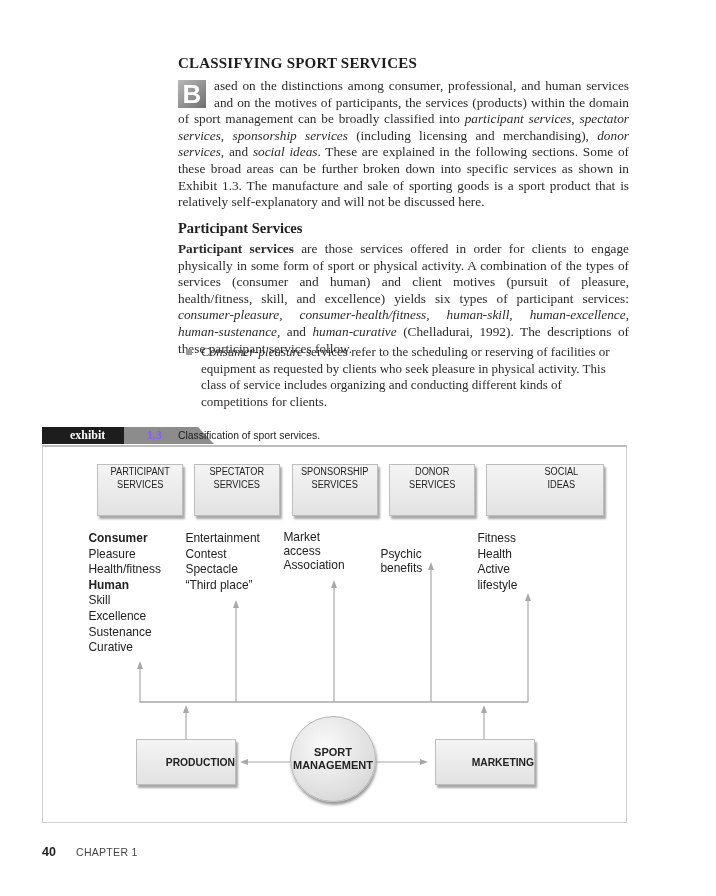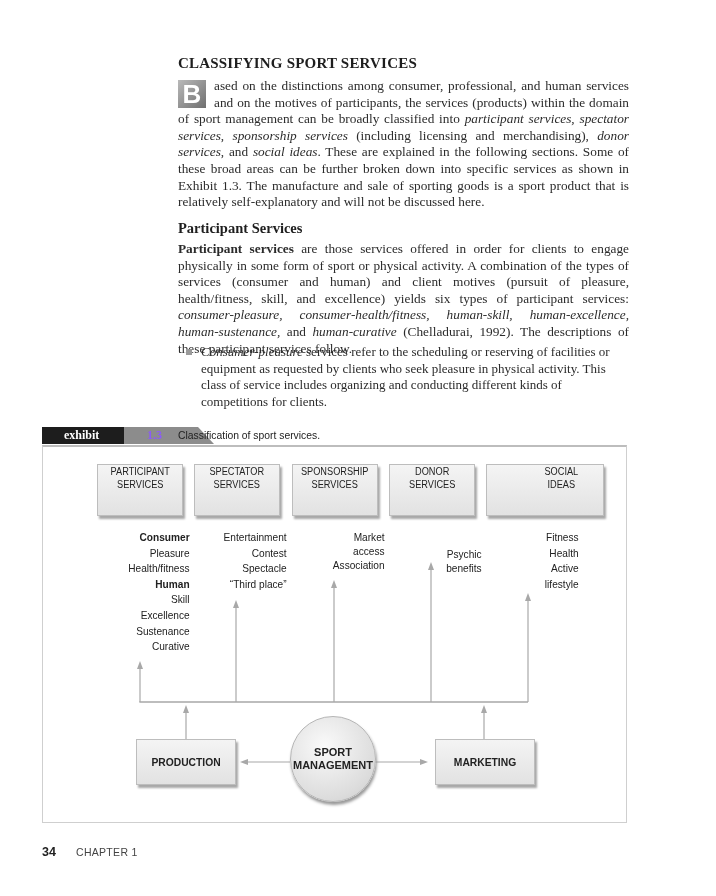--- a/index.html
+++ b/index.html
@@ -11,34 +11,34 @@
   #intro { position: absolute; left: 178px; top: 78px; width: 451px; font-size: 13.3px; line-height: 16.6px; text-align: justify; }
   #dropcap { float: left; width: 28px; height: 28px; margin: 2px 8px 0 0; background: linear-gradient(135deg, #b9b9b9, #6f6f6f); color: #fff; font-weight: bold; font-size: 26px; line-height: 28px; text-align: center; font-family: "Liberation Sans", sans-serif; }
   #sub-heading { position: absolute; left: 178px; top: 220px; font-size: 14.5px; font-weight: bold; color: #1e1e1e; }
   #para2 { position: absolute; left: 178px; top: 241px; width: 451px; font-size: 13.3px; line-height: 16.6px; text-align: justify; }
   #bullet { position: absolute; left: 186px; top: 344px; width: 443px; font-size: 13px; line-height: 16.6px; }
   #bullet .sq { position: absolute; left: 0; top: 5px; width: 6px; height: 6px; background: #9a9a9a; }
   #bullet .txt { margin-left: 15px; display: block; }
 
   
   #exhibit-tab { position: absolute; left: 42px; top: 427px; height: 17px; }
-  #exhibit-word { position: absolute; left: 0; top: 0; width: 82px; height: 17px; background: #1d1d1d; color: #fff; font-size: 12px; font-weight: bold; line-height: 17px; padding-left: 22px; box-sizing: border-box; }
+  #exhibit-word { position: absolute; left: 0; top: 0; width: 82px; height: 17px; background: #1d1d1d; color: #fff; font-size: 12px; font-weight: bold; line-height: 17px; padding-left: 28px; box-sizing: border-box; }
   #exhibit-num-shape { position: absolute; left: 74px; top: 0; width: 100px; height: 17px; }
   #exhibit-num { position: absolute; left: 105px; top: 0; font-size: 12px; font-weight: bold; line-height: 17px; color: #8b5cf6; }
   #exhibit-caption { position: absolute; left: 178px; top: 429px; font-size: 11.5px; color: #222; font-family: "Liberation Sans", sans-serif; transform: scaleX(0.9); transform-origin: left; }
   #exhibit-frame { position: absolute; left: 42px; top: 445px; width: 585px; height: 378px; border: 1px solid #cfcfcf; border-top: 2px solid #bdbdbd; box-sizing: border-box; }
 
   .svc-box { position: absolute; top: 464px; width: 84px; height: 50px; background: linear-gradient(#f4f4f4, #e2e2e2); border: 1px solid #bdbdbd; box-shadow: 2px 3px 2px #a8a8a8; display: flex; align-items: flex-start; justify-content: center; text-align: center; font-family: "Liberation Sans", sans-serif; font-size: 10px; line-height: 13px; color: #222; }
   .svc-box span { transform: scaleX(0.92); display: inline-block; }
-  .svc-list { position: absolute; top: 530px; width: 110px; text-align: right; font-family: "Liberation Sans", sans-serif; font-size: 11px; line-height: 15.6px; color: #222; }
+  .svc-list { position: absolute; top: 530px; width: 110px; text-align: left; font-family: "Liberation Sans", sans-serif; font-size: 13px; line-height: 15.6px; color: #222; }
   .svc-list .it { display: block; transform: scaleX(0.92); }
   .svc-list .bold { font-weight: bold; }
   .svc-list.tight .it { line-height: 14px; }
 
-  .bottom-box { position: absolute; top: 739px; height: 44px; background: linear-gradient(#f4f4f4, #e2e2e2); border: 1px solid #bdbdbd; box-shadow: 2px 3px 2px #a8a8a8; display: flex; align-items: center; justify-content: center; font-family: "Liberation Sans", sans-serif; font-size: 10.3px; font-weight: bold; color: #222; }
+  .bottom-box { position: absolute; top: 739px; height: 44px; background: linear-gradient(#f4f4f4, #e2e2e2); border: 1px solid #bdbdbd; box-shadow: 2px 3px 2px #a8a8a8; display: flex; align-items: center; justify-content: flex-end; font-family: "Liberation Sans", sans-serif; font-size: 10.3px; font-weight: bold; color: #222; }
   #sm-circle { position: absolute; left: 290px; top: 716px; width: 84px; height: 84px; border-radius: 50%; background: radial-gradient(circle at 40% 35%, #fafafa, #dcdcdc 70%, #c8c8c8); border: 1px solid #b5b5b5; box-shadow: 1px 3px 3px #999; display: flex; flex-direction: column; align-items: center; justify-content: center; font-family: "Liberation Sans", sans-serif; font-size: 11px; font-weight: bold; line-height: 13px; color: #222; text-align: center; }
 
   #connectors { position: absolute; left: 0; top: 0; width: 716px; height: 896px; pointer-events: none; }
 
   #footer-page { position: absolute; left: 42px; top: 845px; font-family: "Liberation Sans", sans-serif; font-weight: bold; font-size: 12.5px; color: #222; }
   #footer-chapter { position: absolute; left: 76px; top: 846px; font-family: "Liberation Sans", sans-serif; font-size: 10.5px; color: #444; letter-spacing: 0.3px; }
 </style>
 </head>
 <body>
 
@@ -143,14 +143,14 @@
   <span>PRODUCTION</span>
 </div>
 <div id="sm-circle">
   <span>SPORT</span>
   <span>MANAGEMENT</span>
 </div>
 <div class="bottom-box" style="left:435px; width:98px;">
   <span>MARKETING</span>
 </div>
 
-<div id="footer-page">34</div>
+<div id="footer-page">40</div>
 <div id="footer-chapter">CHAPTER 1</div>
 
 </body></html>

